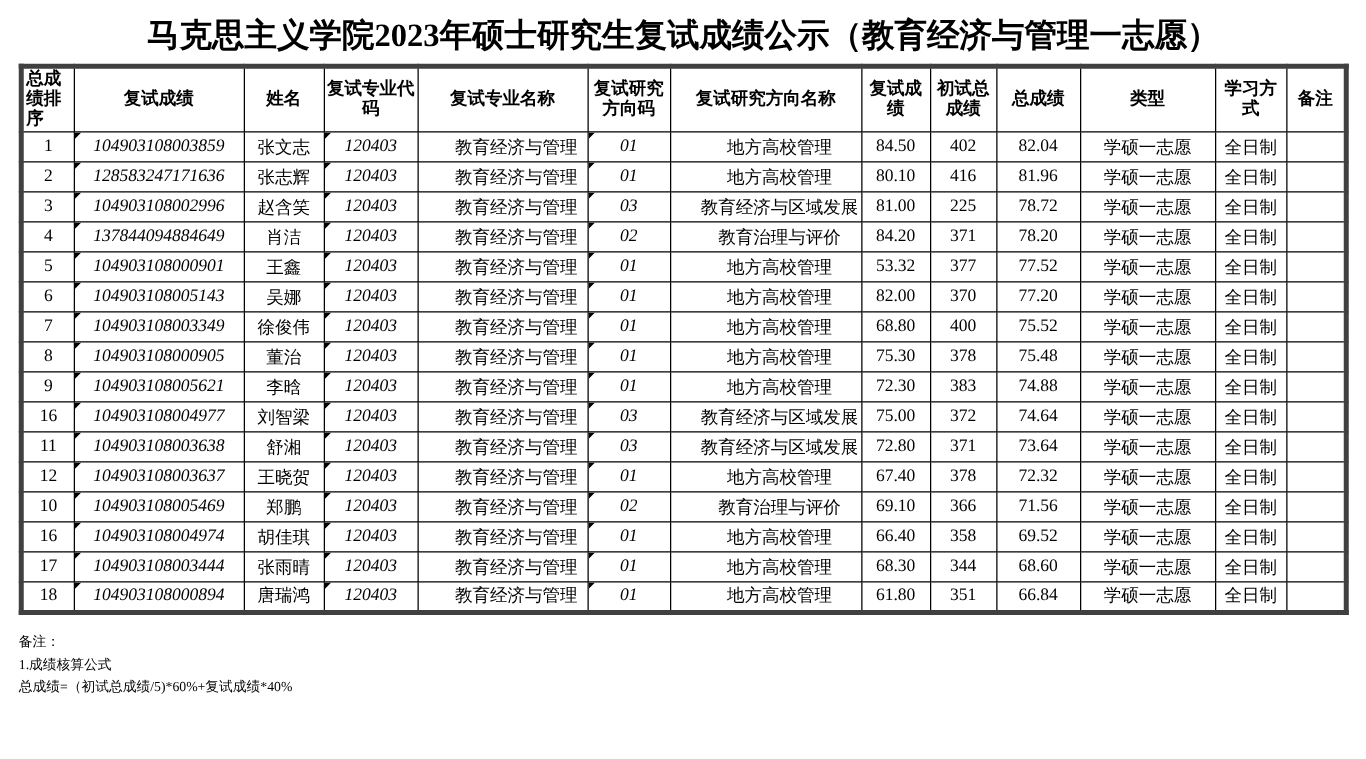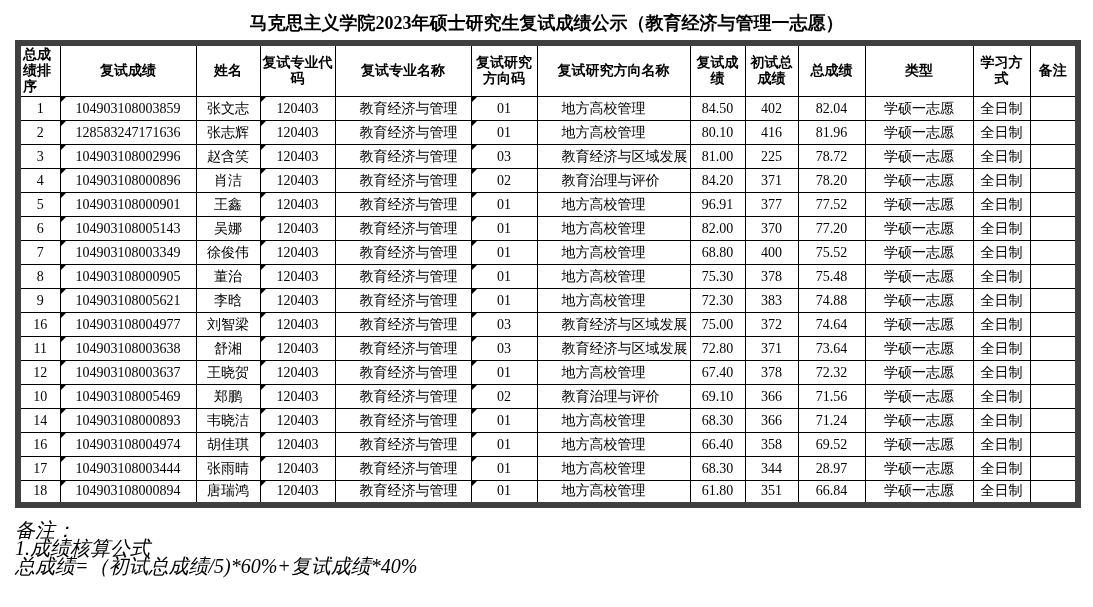--- a/index.html
+++ b/index.html
@@ -4,58 +4,57 @@
 <style>
   html, body { margin: 0; padding: 0; background: #ffffff; }
   body {
     width: 1093px; height: 607px;
     font-family: "Liberation Serif", "DejaVu Serif", serif;
     color: #000; overflow: hidden;
   }
   .title {
     text-align: center;
     font-weight: bold;
-    font-size: 18px;
+    font-size: 26px;
     margin: 11px 0 5px 0;
     white-space: nowrap;
   }
   table.score-table {
     border-collapse: collapse;
     table-layout: fixed;
     margin-left: 15px;
     width: 1060px;
-    border: 6px solid #404040;
+    border: 4px solid #404040;
   }
   th, td {
     border: 1px solid #000;
     font-size: 14px;
     vertical-align: middle;
     text-align: center;
     padding: 0 2px;
     overflow: hidden;
   }
   thead tr { height: 49px; }
   th { font-weight: bold; line-height: 16px; padding: 1px 2px; }
   th.h-first { text-align: left; }
   tbody tr { height: 24px; }
-  td.left { text-align: left; padding-left: 24px; }
-  td.marked { position: relative; }
+  td.left { text-align: center; padding-left: 24px; }
+  td.marked { position: relative; font-style: italic; }
   td.marked::before {
     content: "";
     position: absolute;
     top: 0; left: 0;
     width: 0; height: 0;
     border-top: 5px solid #000;
     border-right: 5px solid transparent;
   }
   .notes {
     margin: 13px 0 0 15px;
-    font-size: 20px;
+    font-size: 11px;
     line-height: 18px;
-    font-style: italic;
   }
 </style>
 </head>
 <body>
 
 <div class="page">
 
   <div class="title">马克思主义学院2023年硕士研究生复试成绩公示（教育经济与管理一志愿）</div>
 
   <table class="score-table">
@@ -132,42 +131,42 @@
           <td class="left">教育经济与区域发展</td>
           <td>81.00</td>
           <td>225</td>
           <td>78.72</td>
           <td>学硕一志愿</td>
           <td>全日制</td>
           <td></td>
         </tr>
         <tr>
           <td>4</td>
-          <td class="marked">104903108000896</td>
+          <td class="marked">137844094884649</td>
           <td>肖洁</td>
           <td class="marked">120403</td>
           <td class="left">教育经济与管理</td>
           <td class="marked">02</td>
           <td class="left">教育治理与评价</td>
           <td>84.20</td>
           <td>371</td>
           <td>78.20</td>
           <td>学硕一志愿</td>
           <td>全日制</td>
           <td></td>
         </tr>
         <tr>
           <td>5</td>
           <td class="marked">104903108000901</td>
           <td>王鑫</td>
           <td class="marked">120403</td>
           <td class="left">教育经济与管理</td>
           <td class="marked">01</td>
           <td class="left">地方高校管理</td>
-          <td>96.91</td>
+          <td>53.32</td>
           <td>377</td>
           <td>77.52</td>
           <td>学硕一志愿</td>
           <td>全日制</td>
           <td></td>
         </tr>
         <tr>
           <td>6</td>
           <td class="marked">104903108005143</td>
           <td>吴娜</td>
@@ -281,35 +280,20 @@
           <td class="marked">02</td>
           <td class="left">教育治理与评价</td>
           <td>69.10</td>
           <td>366</td>
           <td>71.56</td>
           <td>学硕一志愿</td>
           <td>全日制</td>
           <td></td>
         </tr>
         <tr>
-          <td>14</td>
-          <td class="marked">104903108000893</td>
-          <td>韦晓洁</td>
-          <td class="marked">120403</td>
-          <td class="left">教育经济与管理</td>
-          <td class="marked">01</td>
-          <td class="left">地方高校管理</td>
-          <td>68.30</td>
-          <td>366</td>
-          <td>71.24</td>
-          <td>学硕一志愿</td>
-          <td>全日制</td>
-          <td></td>
-        </tr>
-        <tr>
           <td>16</td>
           <td class="marked">104903108004974</td>
           <td>胡佳琪</td>
           <td class="marked">120403</td>
           <td class="left">教育经济与管理</td>
           <td class="marked">01</td>
           <td class="left">地方高校管理</td>
           <td>66.40</td>
           <td>358</td>
           <td>69.52</td>
@@ -320,21 +304,21 @@
         <tr>
           <td>17</td>
           <td class="marked">104903108003444</td>
           <td>张雨晴</td>
           <td class="marked">120403</td>
           <td class="left">教育经济与管理</td>
           <td class="marked">01</td>
           <td class="left">地方高校管理</td>
           <td>68.30</td>
           <td>344</td>
-          <td>28.97</td>
+          <td>68.60</td>
           <td>学硕一志愿</td>
           <td>全日制</td>
           <td></td>
         </tr>
         <tr>
           <td>18</td>
           <td class="marked">104903108000894</td>
           <td>唐瑞鸿</td>
           <td class="marked">120403</td>
           <td class="left">教育经济与管理</td>

